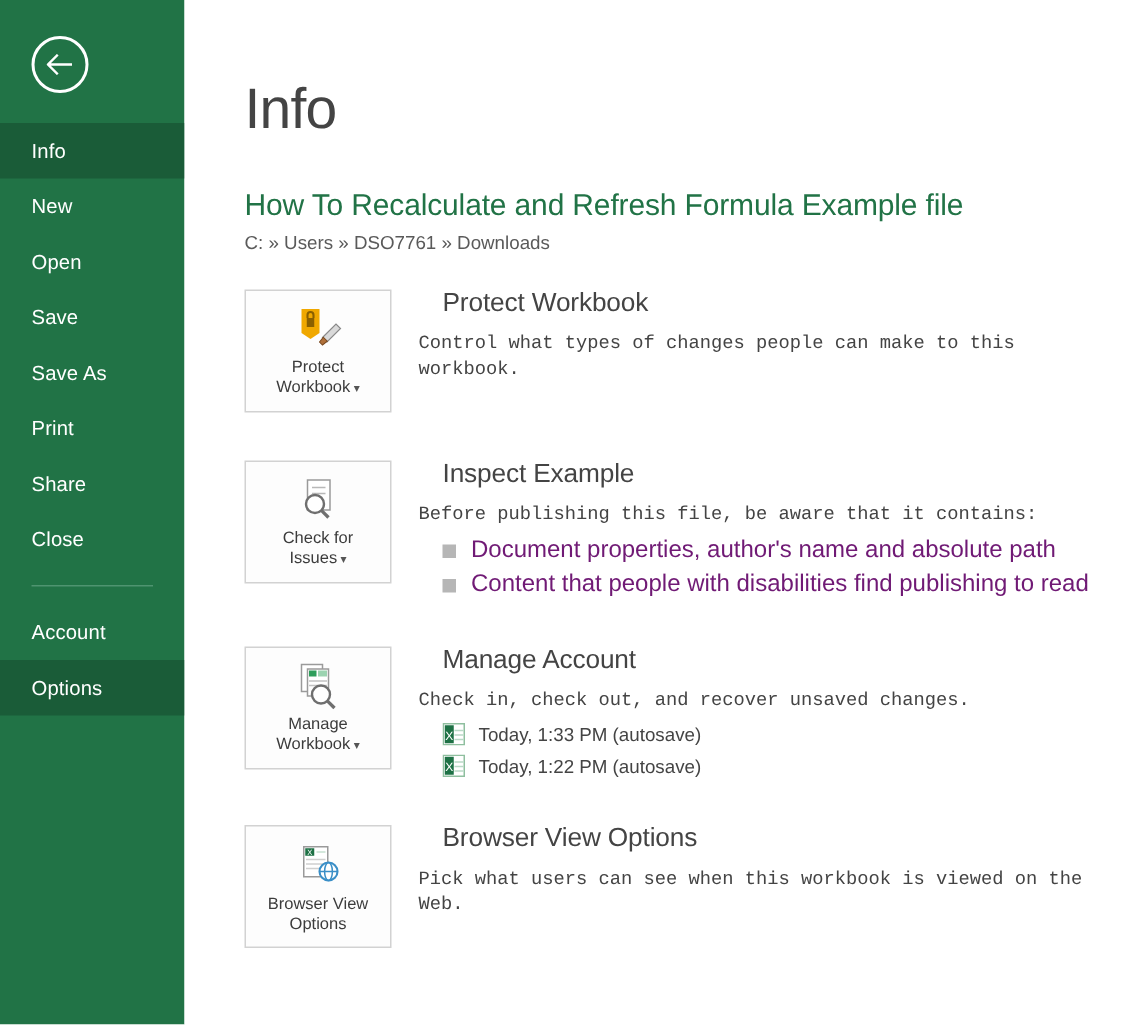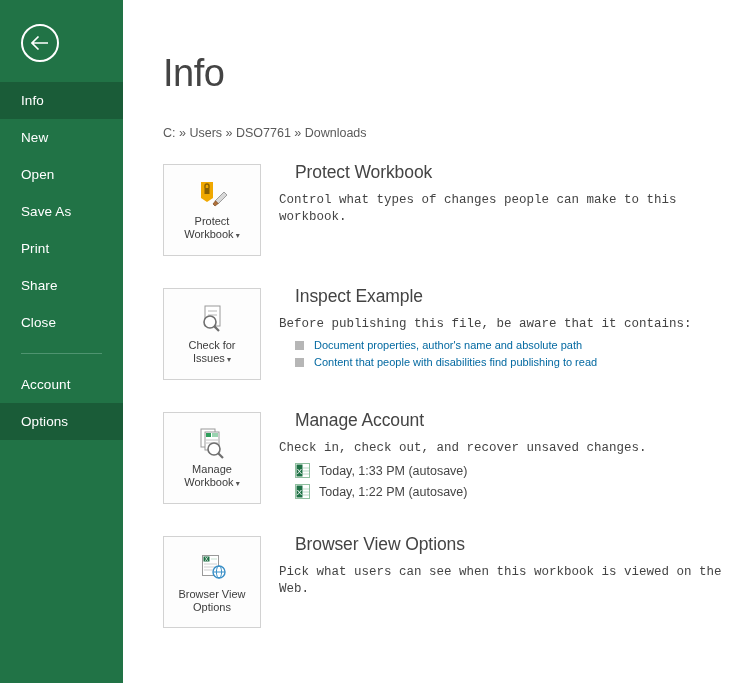--- a/index.html
+++ b/index.html
@@ -91,21 +91,21 @@
     margin: 0 13px 18px 0;
   }
 
   .section {
     display: flex;
     align-items: flex-start;
     margin-bottom: 6px;
   }
   .tile {
     width: 98px;
-    height: 92px;
+    height: 82px;
     border: 1px solid #d2d2d2;
     background: #fdfdfd;
     display: flex;
     flex-direction: column;
     align-items: center;
     justify-content: center;
     flex: 0 0 98px;
     cursor: pointer;
     margin-top: 6px;
   }
@@ -144,22 +144,22 @@
   .sec-desc {
     font-size: 12.5px;
     color: #444444;
     margin: 0 0 6px 0;
     line-height: 17px;
     font-family: Liberation Mono, monospace;
   }
   .bullet-row {
     display: flex;
     align-items: center;
-    font-size: 11px;
-    color: #0369a1;
+    font-size: 16px;
+    color: #701a75;
     margin: 5px 0 0 16px;
   }
   .bullet-sq {
     width: 9px; height: 9px;
     background: #b6b6b6;
     margin-right: 10px;
     flex: 0 0 9px;
   }
   .version-row {
     display: flex;
@@ -194,20 +194,23 @@
       <div class="nav-item selected">
         <span>Info</span>
       </div>
       <div class="nav-item">
         <span>New</span>
       </div>
       <div class="nav-item">
         <span>Open</span>
       </div>
       <div class="nav-item">
+        <span>Save</span>
+      </div>
+      <div class="nav-item">
         <span>Save As</span>
       </div>
       <div class="nav-item">
         <span>Print</span>
       </div>
       <div class="nav-item">
         <span>Share</span>
       </div>
       <div class="nav-item">
         <span>Close</span>
@@ -221,20 +224,21 @@
       <div class="nav-item selected">
         <span>Options</span>
       </div>
     </div>
   </div>
 
   <div class="content">
 
     <h1 class="page-title">Info</h1>
 
+    <h2 class="file-title">How To Recalculate and Refresh Formula Example file</h2>
     <div class="file-path">C: » Users » DSO7761 » Downloads</div>
 
     <div class="section">
       <div class="tile">
         <div class="tile-icon">
           <svg width="34" height="32" viewBox="0 0 34 32" aria-hidden="true">
             <path d="M6 3 h12 v16 l-6 4 l-6 -4 z" fill="#f0a800"></path>
             <rect x="9.5" y="9" width="5" height="6" fill="#8a6000"></rect>
             <path d="M10 9 v-2 a2 2 0 0 1 4 0 v2" fill="none" stroke="#8a6000" stroke-width="1.4"></path>
             <path d="M20 22 l9 -9 l3 3 l-9 9 z" fill="#d9d9d9" stroke="#8a8a8a" stroke-width="0.8"></path>

